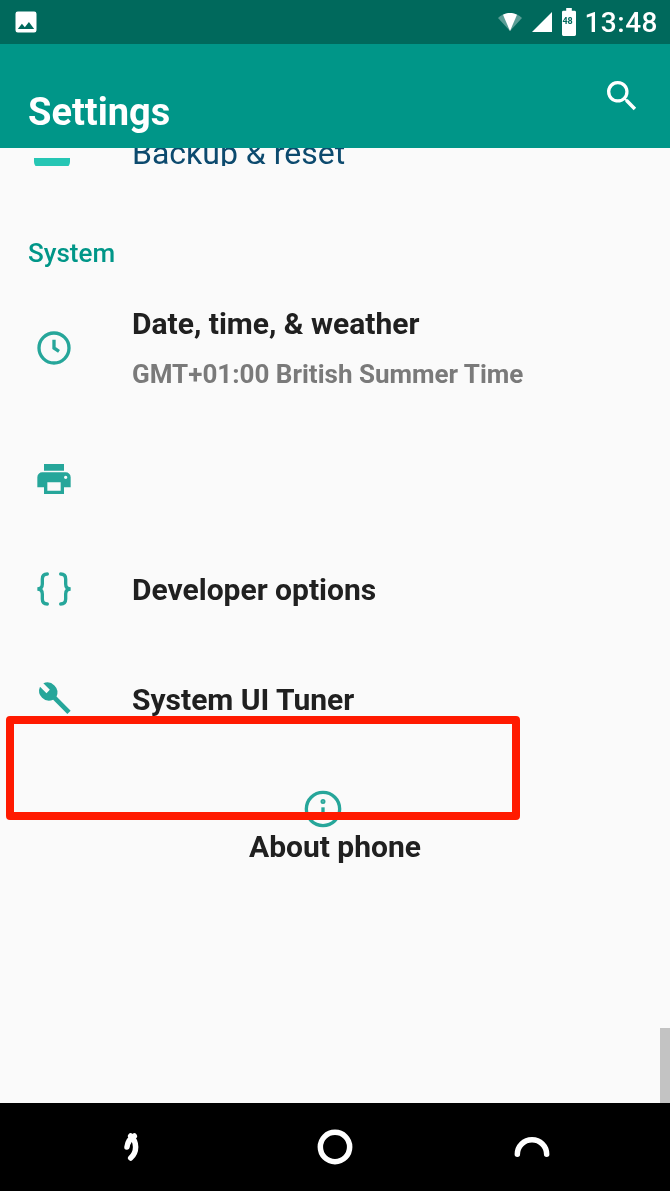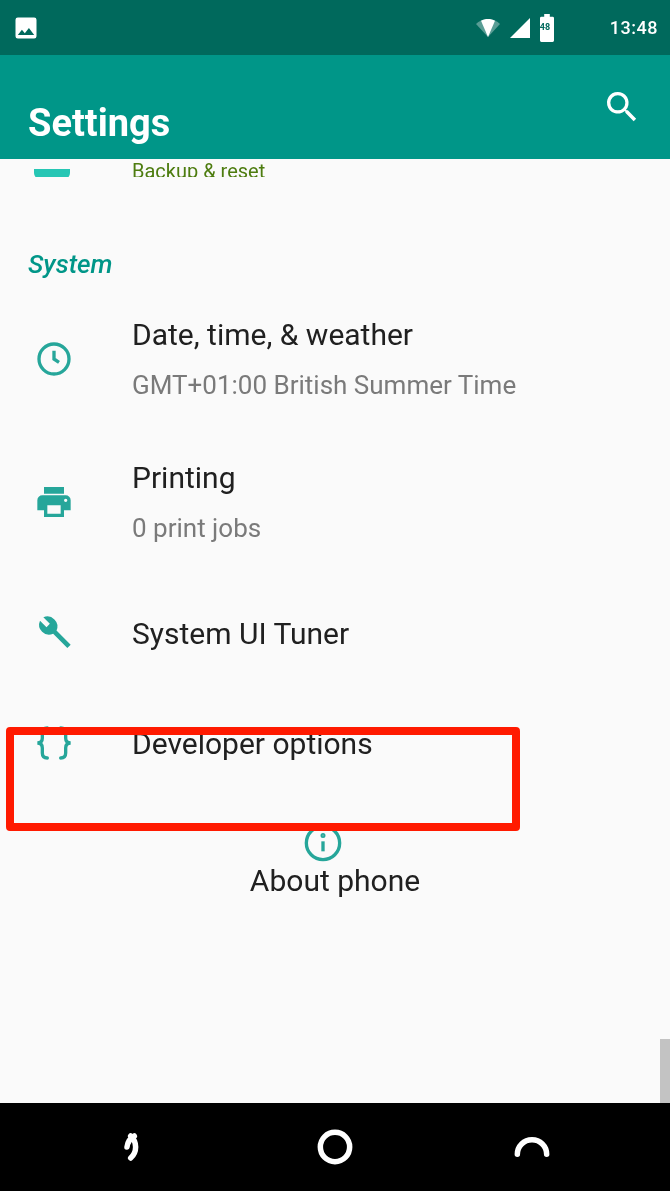--- a/index.html
+++ b/index.html
@@ -5,31 +5,31 @@
     * { margin: 0; padding: 0; box-sizing: border-box; }
     body {
       width: 670px;
       height: 1191px;
       background: #fafafa;
       font-family: Roboto, "Helvetica Neue", Arial, sans-serif;
       overflow: hidden;
       position: relative;
     }
     .status-bar {
-      height: 55px;
+      height: 44px;
       background: #00695c;
       display: flex;
       align-items: center;
       justify-content: space-between;
       padding: 0 12px;
       color: #fff;
     }
     .status-left { display: flex; align-items: center; }
     .status-right { display: flex; align-items: center; gap: 6px; }
-    .status-time { font-size: 18px; font-weight: 500; letter-spacing: 0.5px; margin-left: 48px; }
+    .status-time { font-size: 28px; font-weight: 500; letter-spacing: 0.5px; }
     .app-bar {
       height: 104px;
       background: #009688;
       display: flex;
       align-items: center;
       justify-content: space-between;
       padding: 0 28px;
     }
     .app-title {
       color: #fff;
@@ -45,44 +45,44 @@
     }
     .cutoff-row {
       position: relative;
       height: 18px;
       overflow: hidden;
     }
     .cutoff-inner {
       position: absolute;
       bottom: -6px;
       left: 132px;
-      font-size: 20px;
-      color: #4d7c0f;
+      font-size: 32px;
+      color: #0c4a6e;
     }
     .cutoff-icon {
       position: absolute;
       bottom: -2px;
       left: 34px;
       width: 36px;
       height: 10px;
       background: #26c6b4;
       border-radius: 0 0 6px 6px;
     }
     .section-header {
       color: #009688;
       font-size: 26px;
       font-weight: 500;
       padding: 72px 0 8px 28px;
-      font-style: italic;
     }
     .item {
       display: flex;
       align-items: center;
       padding: 30px 0 30px 0;
       min-height: 120px;
+      font-weight: bold;
     }
     .item .icon-wrap {
       width: 132px;
       display: flex;
       justify-content: flex-start;
       padding-left: 34px;
     }
     .item .text-wrap {
       flex: 1;
     }
@@ -190,50 +190,46 @@
 
 
   <div class="item">
     <div class="icon-wrap">
       <span>
         <svg width="40" height="40" viewBox="0 0 24 24" fill="#26a69a">
             <path d="M19 8H5a3 3 0 0 0-3 3v6h4v4h12v-4h4v-6a3 3 0 0 0-3-3zm-3 11H8v-5h8v5zm3-7a1 1 0 1 1 1-1 1 1 0 0 1-1 1zM18 3H6v4h12V3z"></path>
           </svg>
       </span>
     </div>
-    <div class="text-wrap">
-      <div class="item-title">Printing</div>
-      <div class="item-sub">0 print jobs</div>
-    </div>
-  </div>
-
-  <div class="item">
-    <div class="icon-wrap">
-      <span>
-        <svg width="40" height="40" viewBox="0 0 24 24" fill="#26a69a">
-            <path d="M22 19l-8.5-8.5a6 6 0 0 0-7.9-7.9l3.9 3.9-2 2L3.6 4.6a6 6 0 0 0 7.9 7.9L20 21z"></path>
-          </svg>
-      </span>
-    </div>
-    <div class="text-wrap">
-      <div class="item-title">System UI Tuner</div>
-    </div>
   </div>
 
   <div class="item" style="min-height:100px;">
     <div class="icon-wrap">
       <span>
         <svg width="40" height="40" viewBox="0 0 24 24" fill="none" stroke="#26a69a" stroke-width="2" stroke-linecap="round">
             <path d="M8 3c-2 0-3 1-3 3v3c0 2-1 3-3 3 2 0 3 1 3 3v3c0 2 1 3 3 3"></path>
             <path d="M16 3c2 0 3 1 3 3v3c0 2 1 3 3 3-2 0-3 1-3 3v3c0 2-1 3-3 3"></path>
           </svg>
       </span>
     </div>
     <div class="text-wrap">
       <div class="item-title">Developer options</div>
+    </div>
+  </div>
+
+  <div class="item">
+    <div class="icon-wrap">
+      <span>
+        <svg width="40" height="40" viewBox="0 0 24 24" fill="#26a69a">
+            <path d="M22 19l-8.5-8.5a6 6 0 0 0-7.9-7.9l3.9 3.9-2 2L3.6 4.6a6 6 0 0 0 7.9 7.9L20 21z"></path>
+          </svg>
+      </span>
+    </div>
+    <div class="text-wrap">
+      <div class="item-title">System UI Tuner</div>
     </div>
   </div>
 
   <div class="item" style="padding-bottom:10px;flex-direction:column;">
     <div class="icon-wrap">
       <span>
         <svg width="40" height="40" viewBox="0 0 24 24" fill="none" stroke="#26a69a" stroke-width="2">
             <circle cx="12" cy="12" r="10"></circle>
             <line x1="12" y1="11" x2="12" y2="17"></line>
             <circle cx="12" cy="7.5" r="0.5" fill="#26a69a"></circle>

